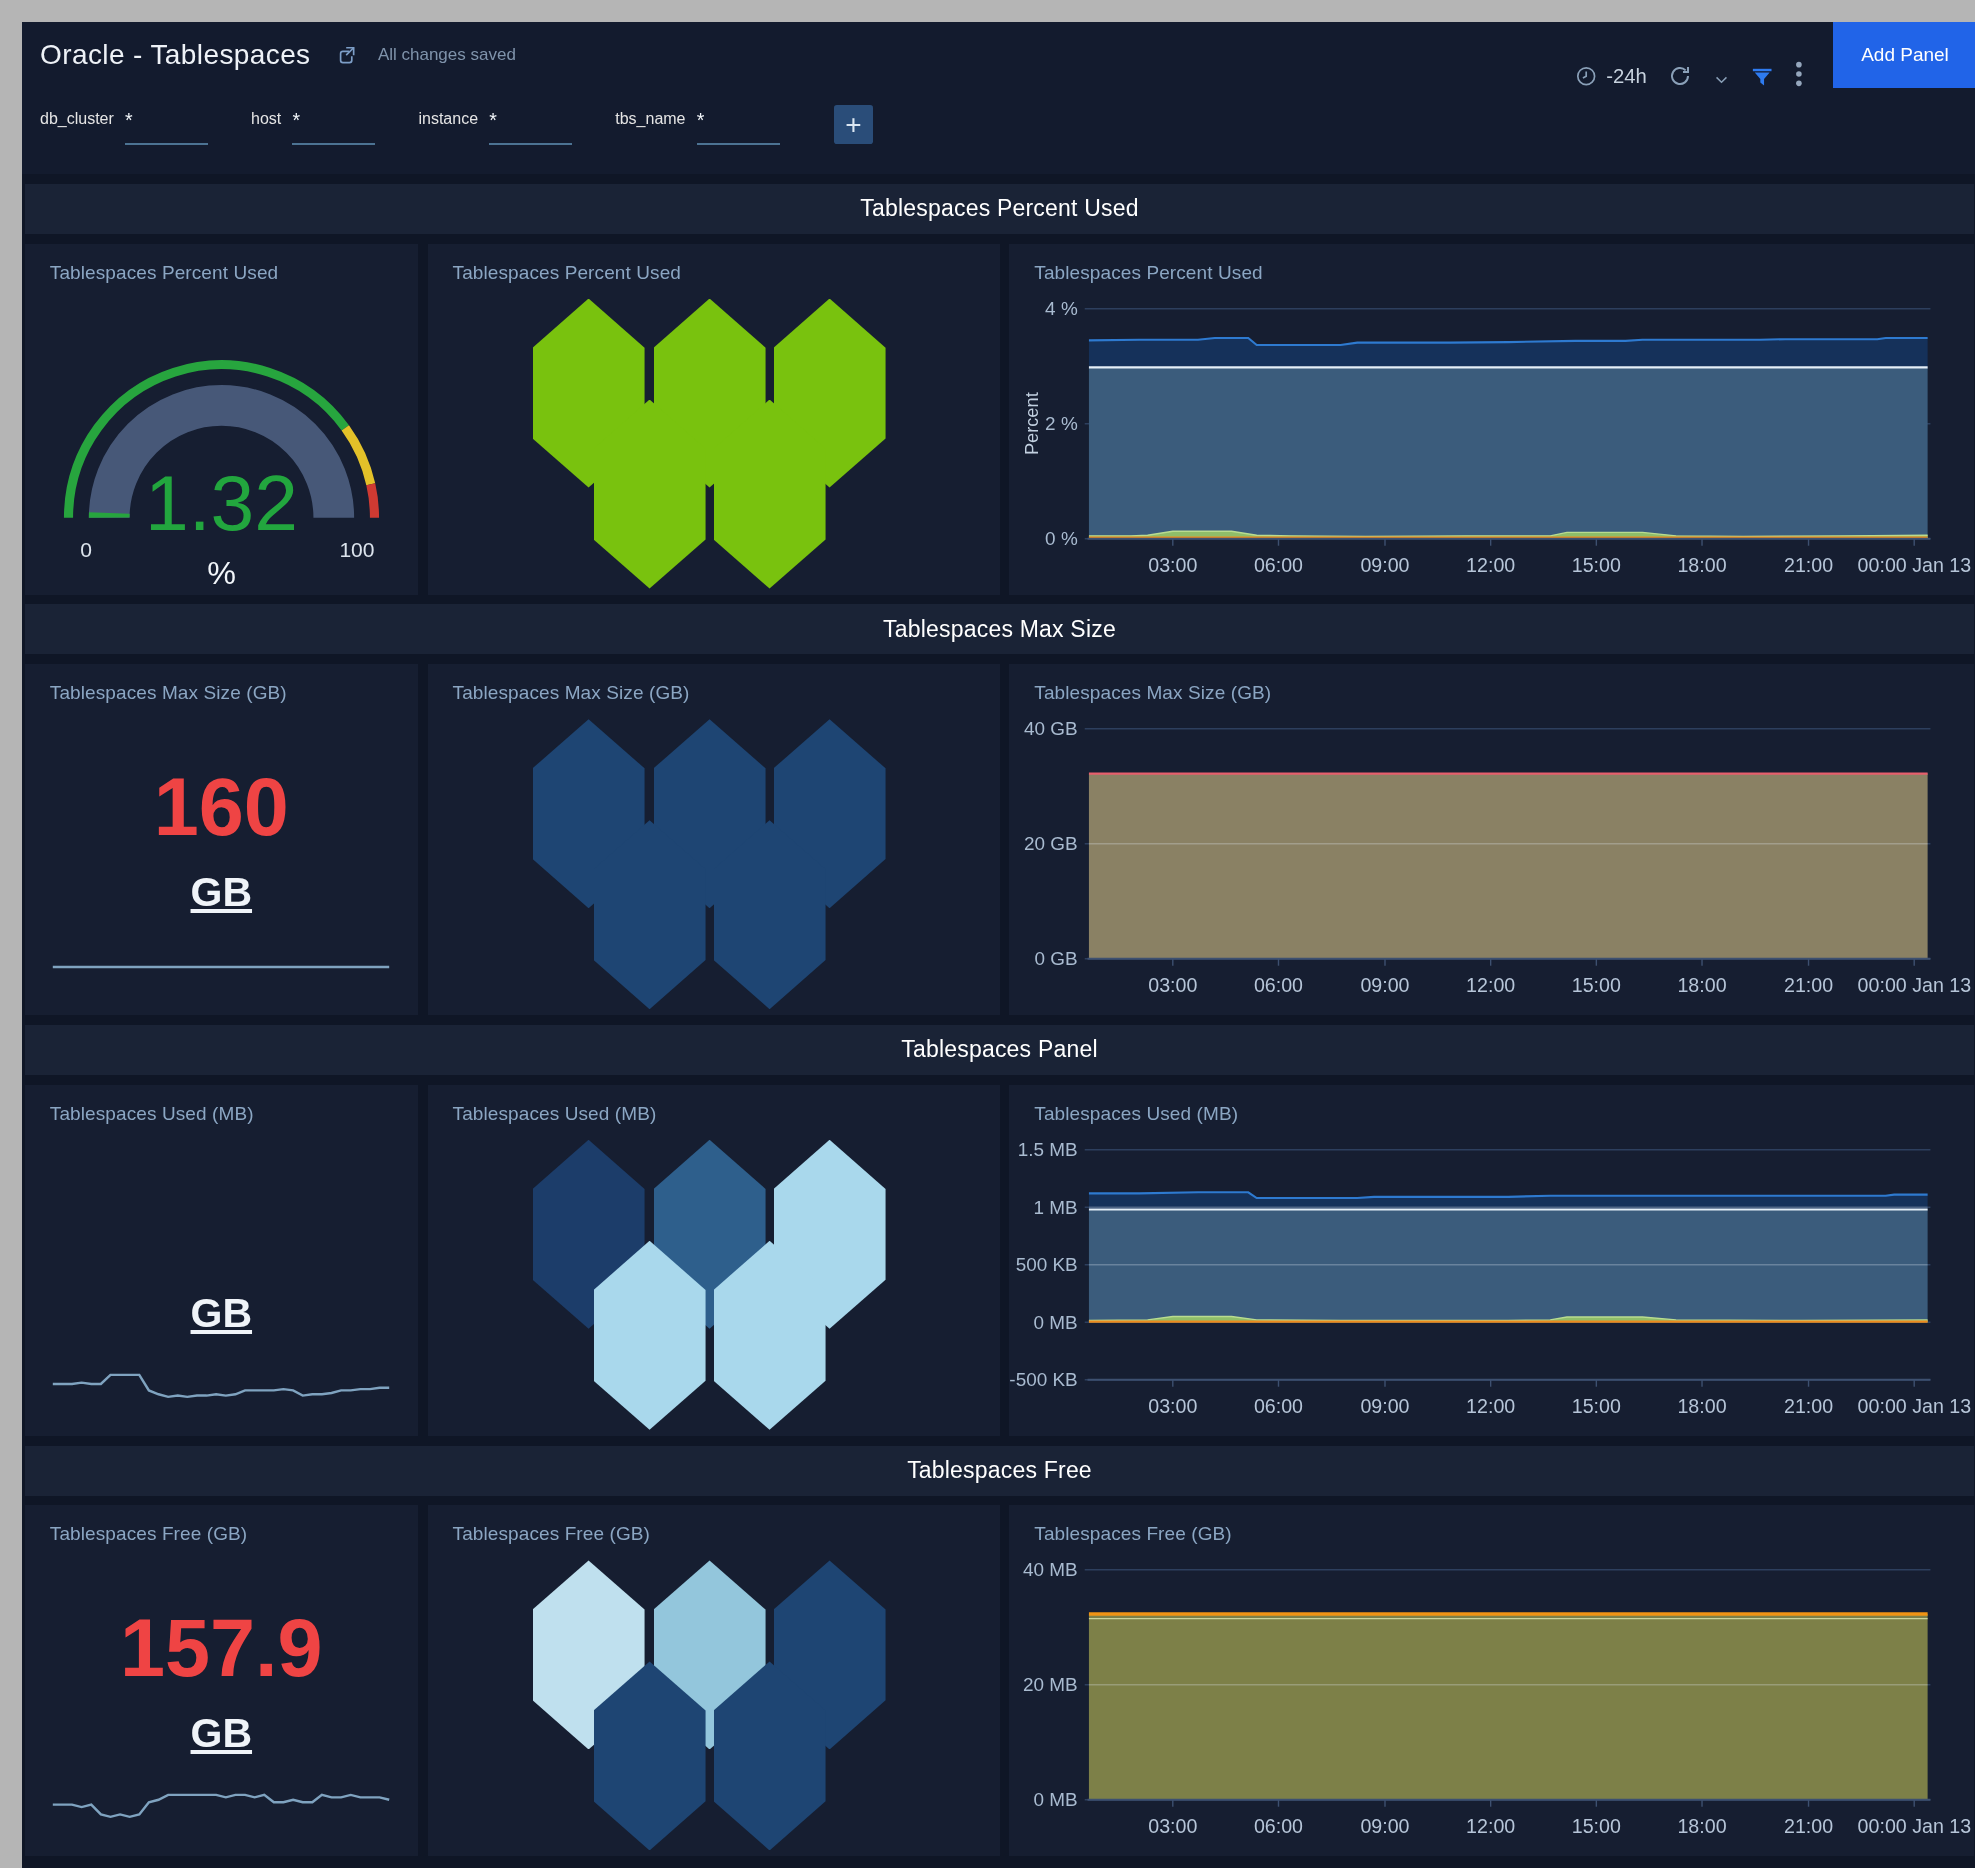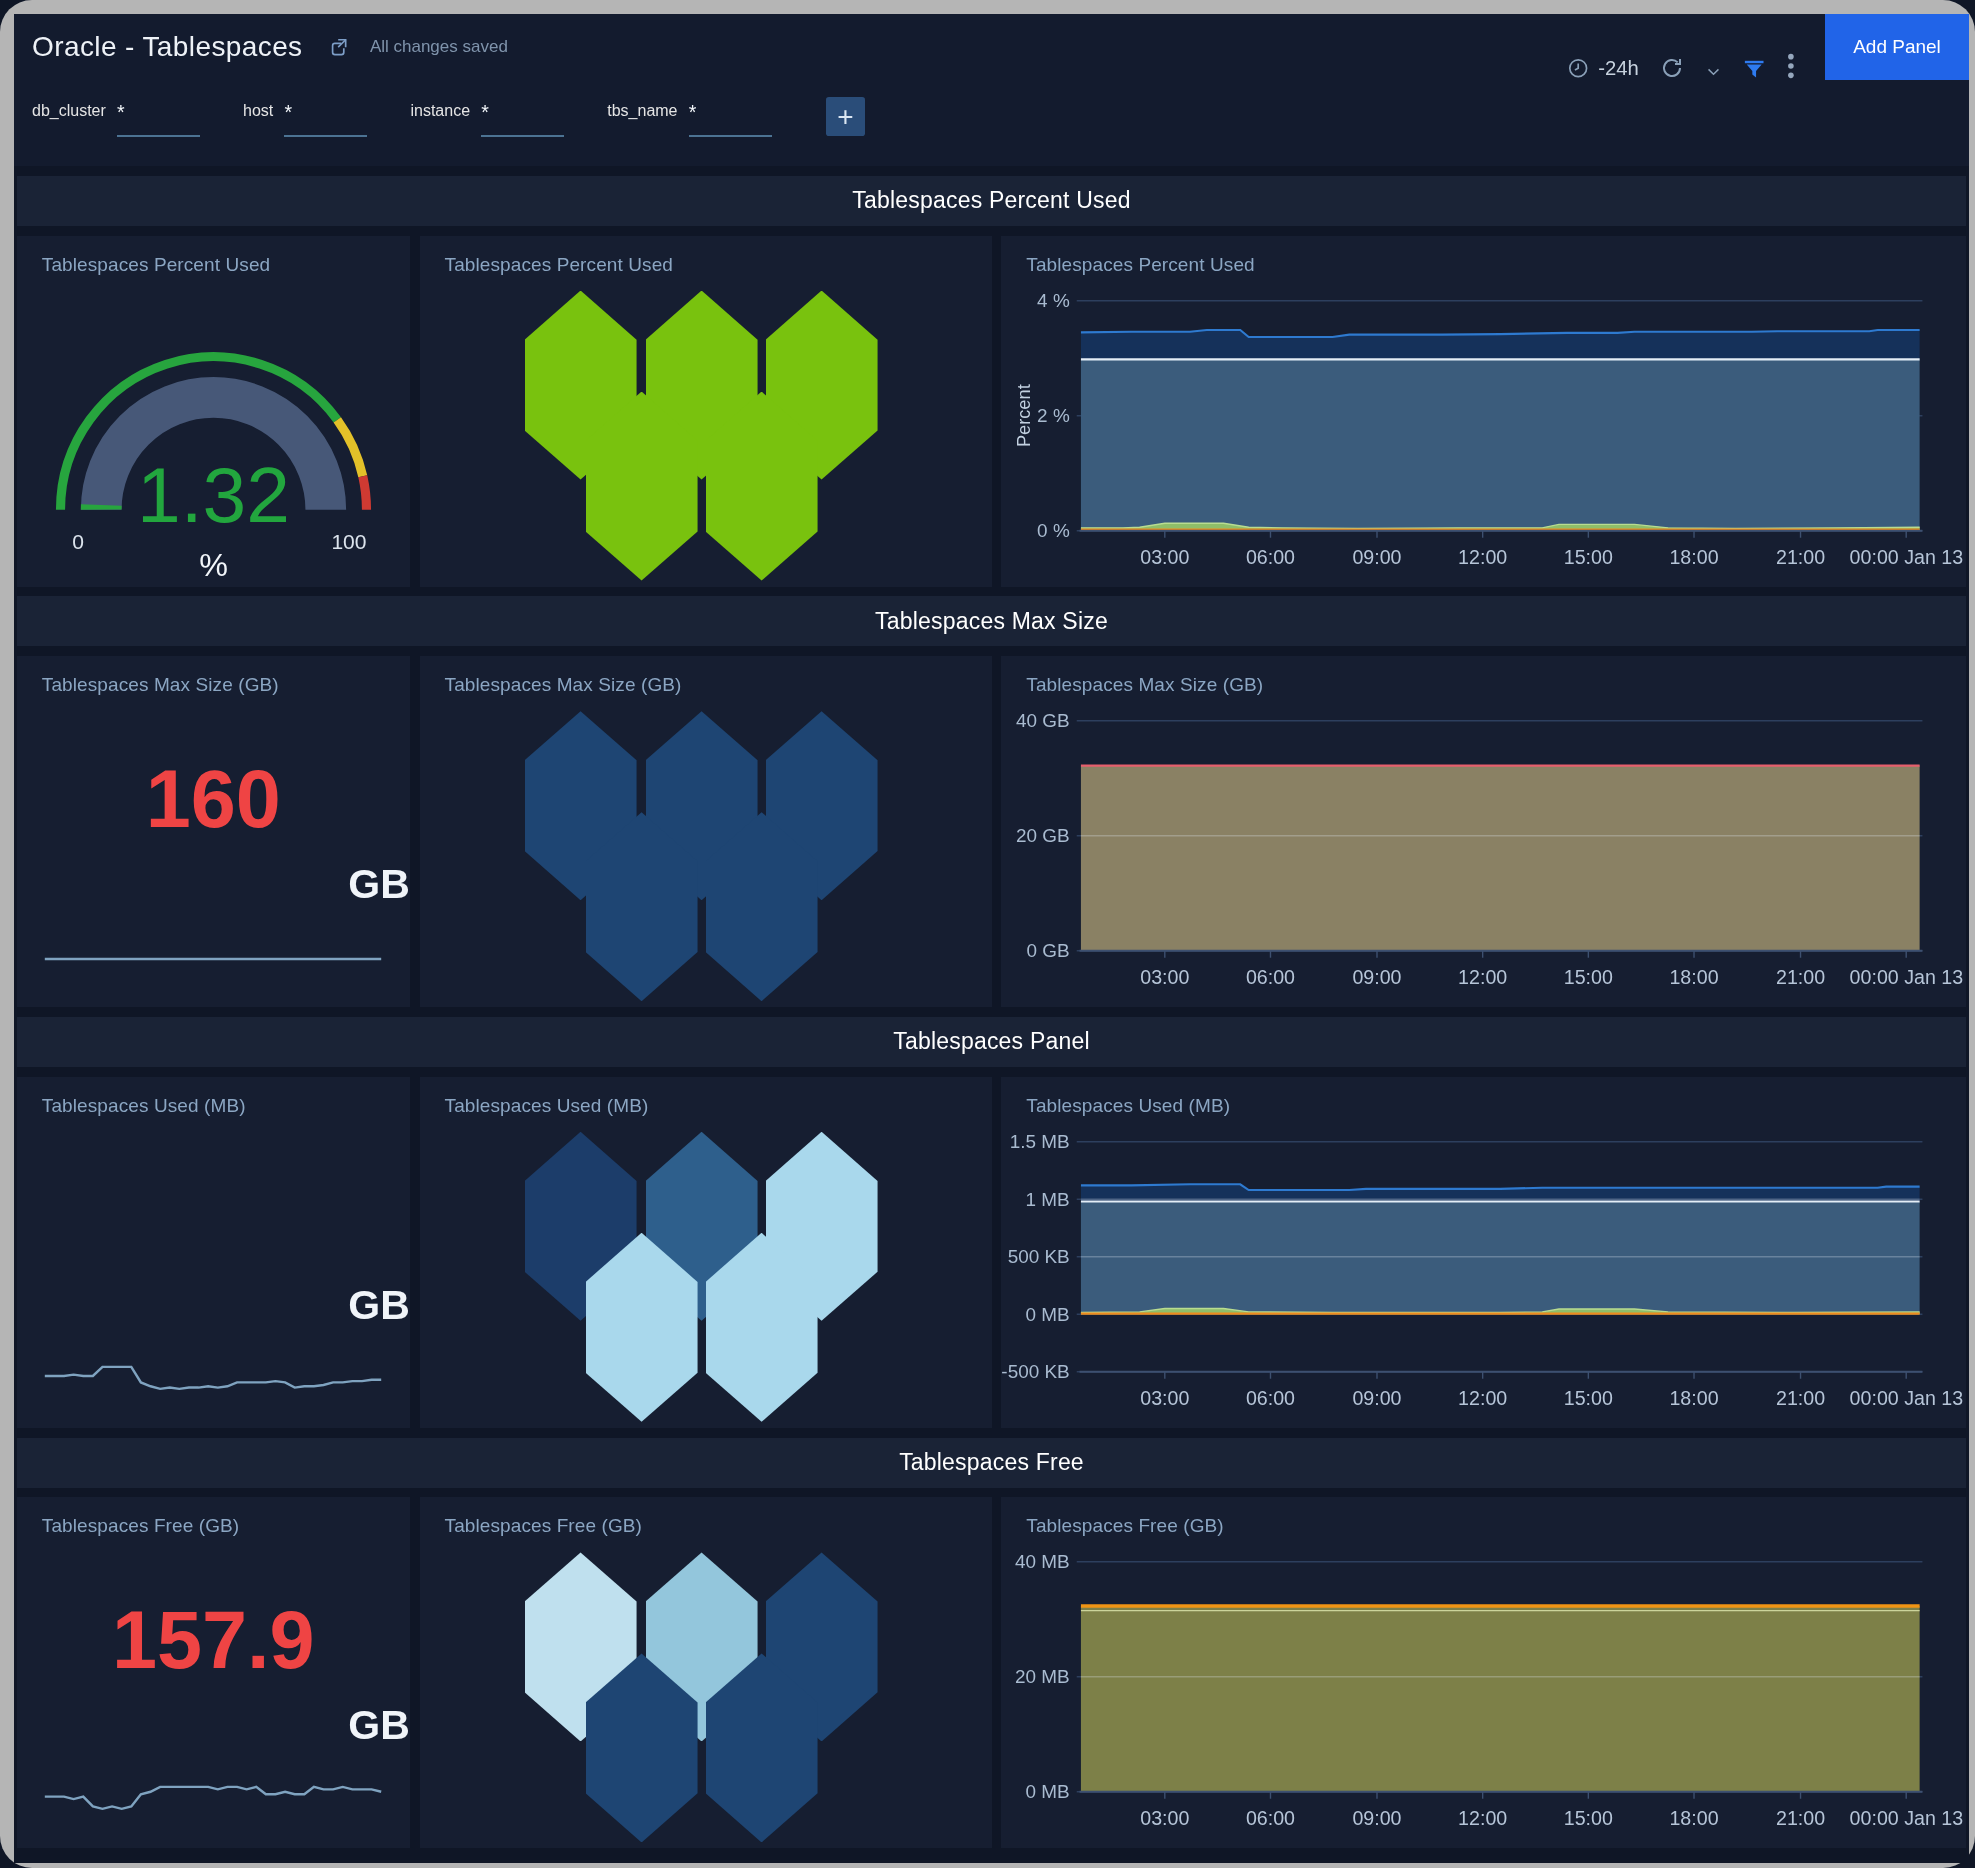--- a/index.html
+++ b/index.html
@@ -1,18 +1,18 @@
 <!DOCTYPE html>
 <html style="font-size:11.2px"><head>
 <meta charset="utf-8">
 <style>
   * { box-sizing: border-box; margin: 0; padding: 0; }
   html,body { width:1975px; height:1868px; }
   body { font-family: "Liberation Sans", sans-serif; background:#0f1626; overflow:hidden; }
-  .bezel { width:1975px; height:1868px; background:#b5b5b5; padding:14px;border-radius:32px; }
+  .bezel { width:1975px; height:1868px; background:#b5b5b5; padding:22px; }
   .page  { width:1955px; height:1849px; background:#0f1626; position:relative; overflow:hidden; }
 
   
   header { height:66px; background:#131b2e; display:flex; align-items:center; padding-left:18px; }
   .h-title { font-size:28px; font-weight:400; color:#eef2f7; letter-spacing:0.4px; }
   .h-share { margin-left:24px; display:inline-flex; align-items:center; cursor:pointer; }
   .h-saved { margin-left:21px; font-size:17px; color:#7f93ab; }
   .h-right { margin-left:auto; display:flex; align-items:flex-end; gap:21px; }
   .h-timerange { display:flex; align-items:center; gap:8.4px; font-size:20.3px; color:#c7d2de; cursor:pointer; }
   .icon-btn { display:inline-flex; align-items:center; cursor:pointer; }
@@ -35,21 +35,21 @@
   .strip span { font-size:23px; color:#ffffff; font-weight:400; letter-spacing:0.2px; }
   .prow { margin-top:9.8px; display:flex; gap:9.8px; }
   .panel { position:relative; background:#161e31; height:351px; overflow:hidden; }
   .col1 { width:393px; }
   .col2 { width:572px; }
   .col3 { width:965px; }
   .panel h2 { position:absolute; top:18px; left:25px; font-size:19px; font-weight:500; color:#8ba6c3; letter-spacing:0.1px; }
 
   
   .bigval  { position:absolute; top:97px; left:0; width:100%; text-align:center; font-size:81px; font-weight:600; color:#ef4444; }
-  .bigunit { position:absolute; top:205px; left:0; width:100%; text-align:right; font-size:41px; font-weight:600; color:#f0f4f9; }
+  .bigunit { position:absolute; top:205px; left:0; width:100%; text-align:center; font-size:41px; font-weight:600; color:#f0f4f9;text-decoration:underline; }
   .spark { position:absolute; left:25px; top:272px; width:342px; height:55px; }
 
   
   .gaugesvg { position:absolute; left:0; top:21px; width:393px; height:323px; }
 
   
   .hexwrap { position:absolute; inset:0; }
   .hex { position:absolute; width:112px; height:189px;
          clip-path: polygon(50% 0%, 100% 26%, 100% 74%, 50% 100%, 0% 74%, 0% 26%); }
 

